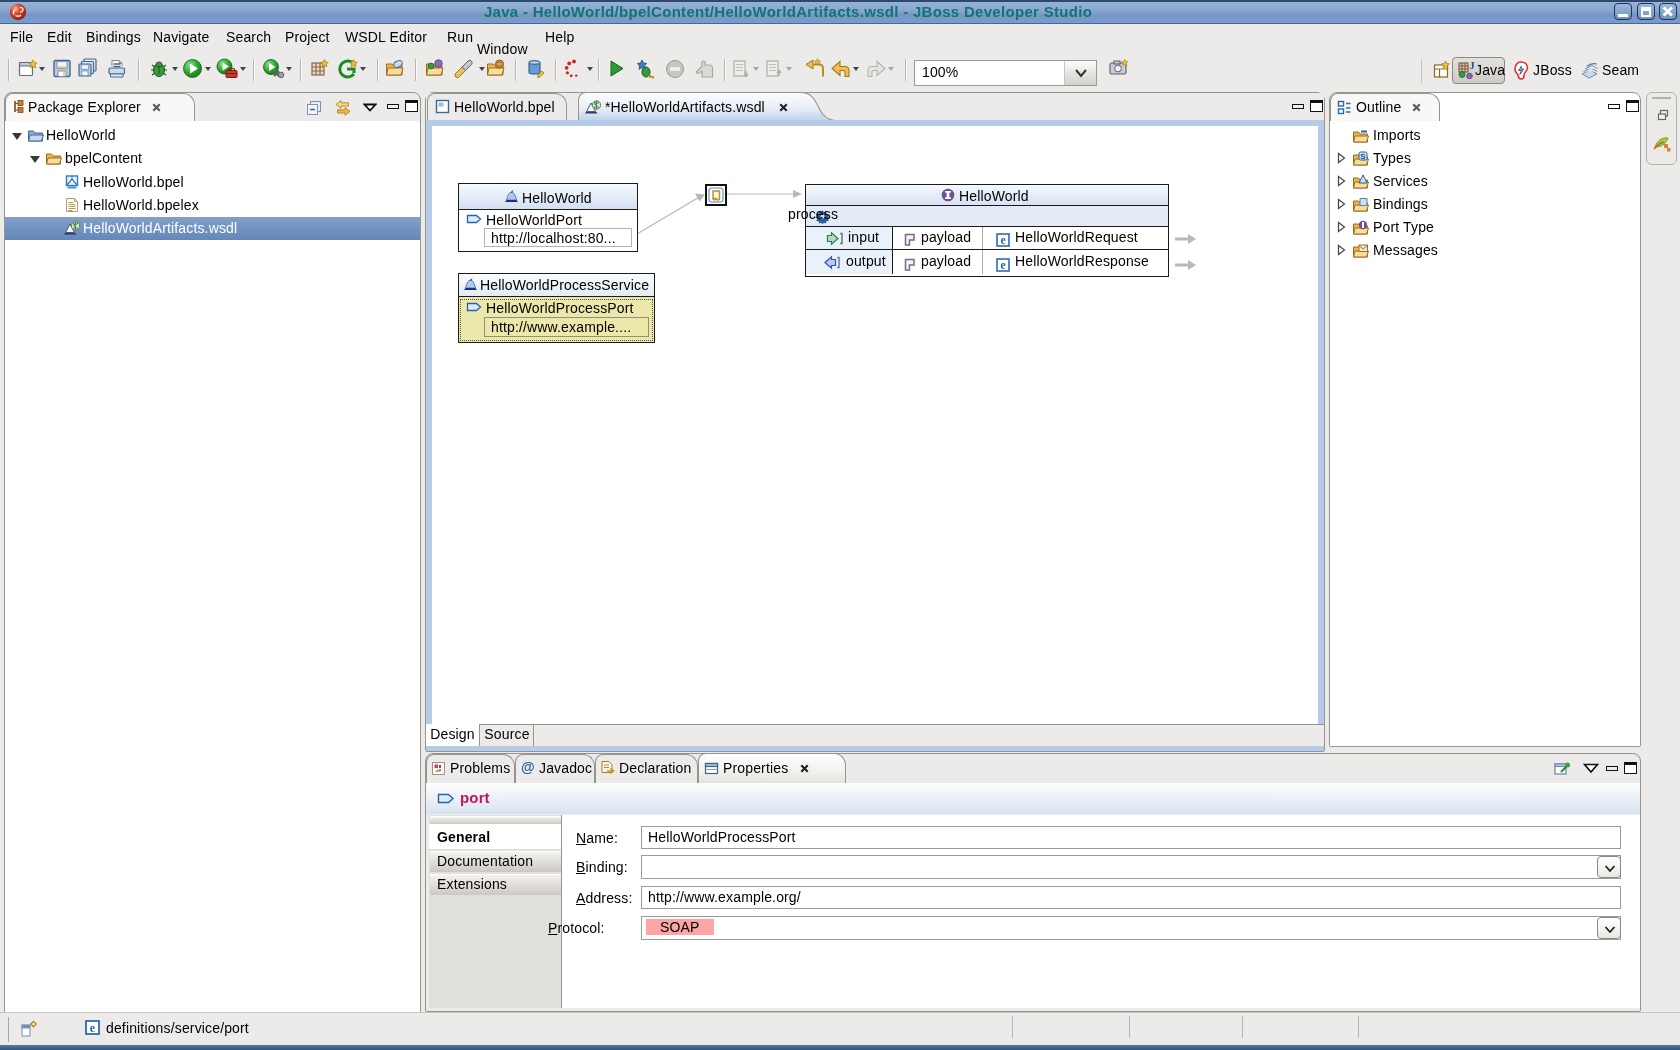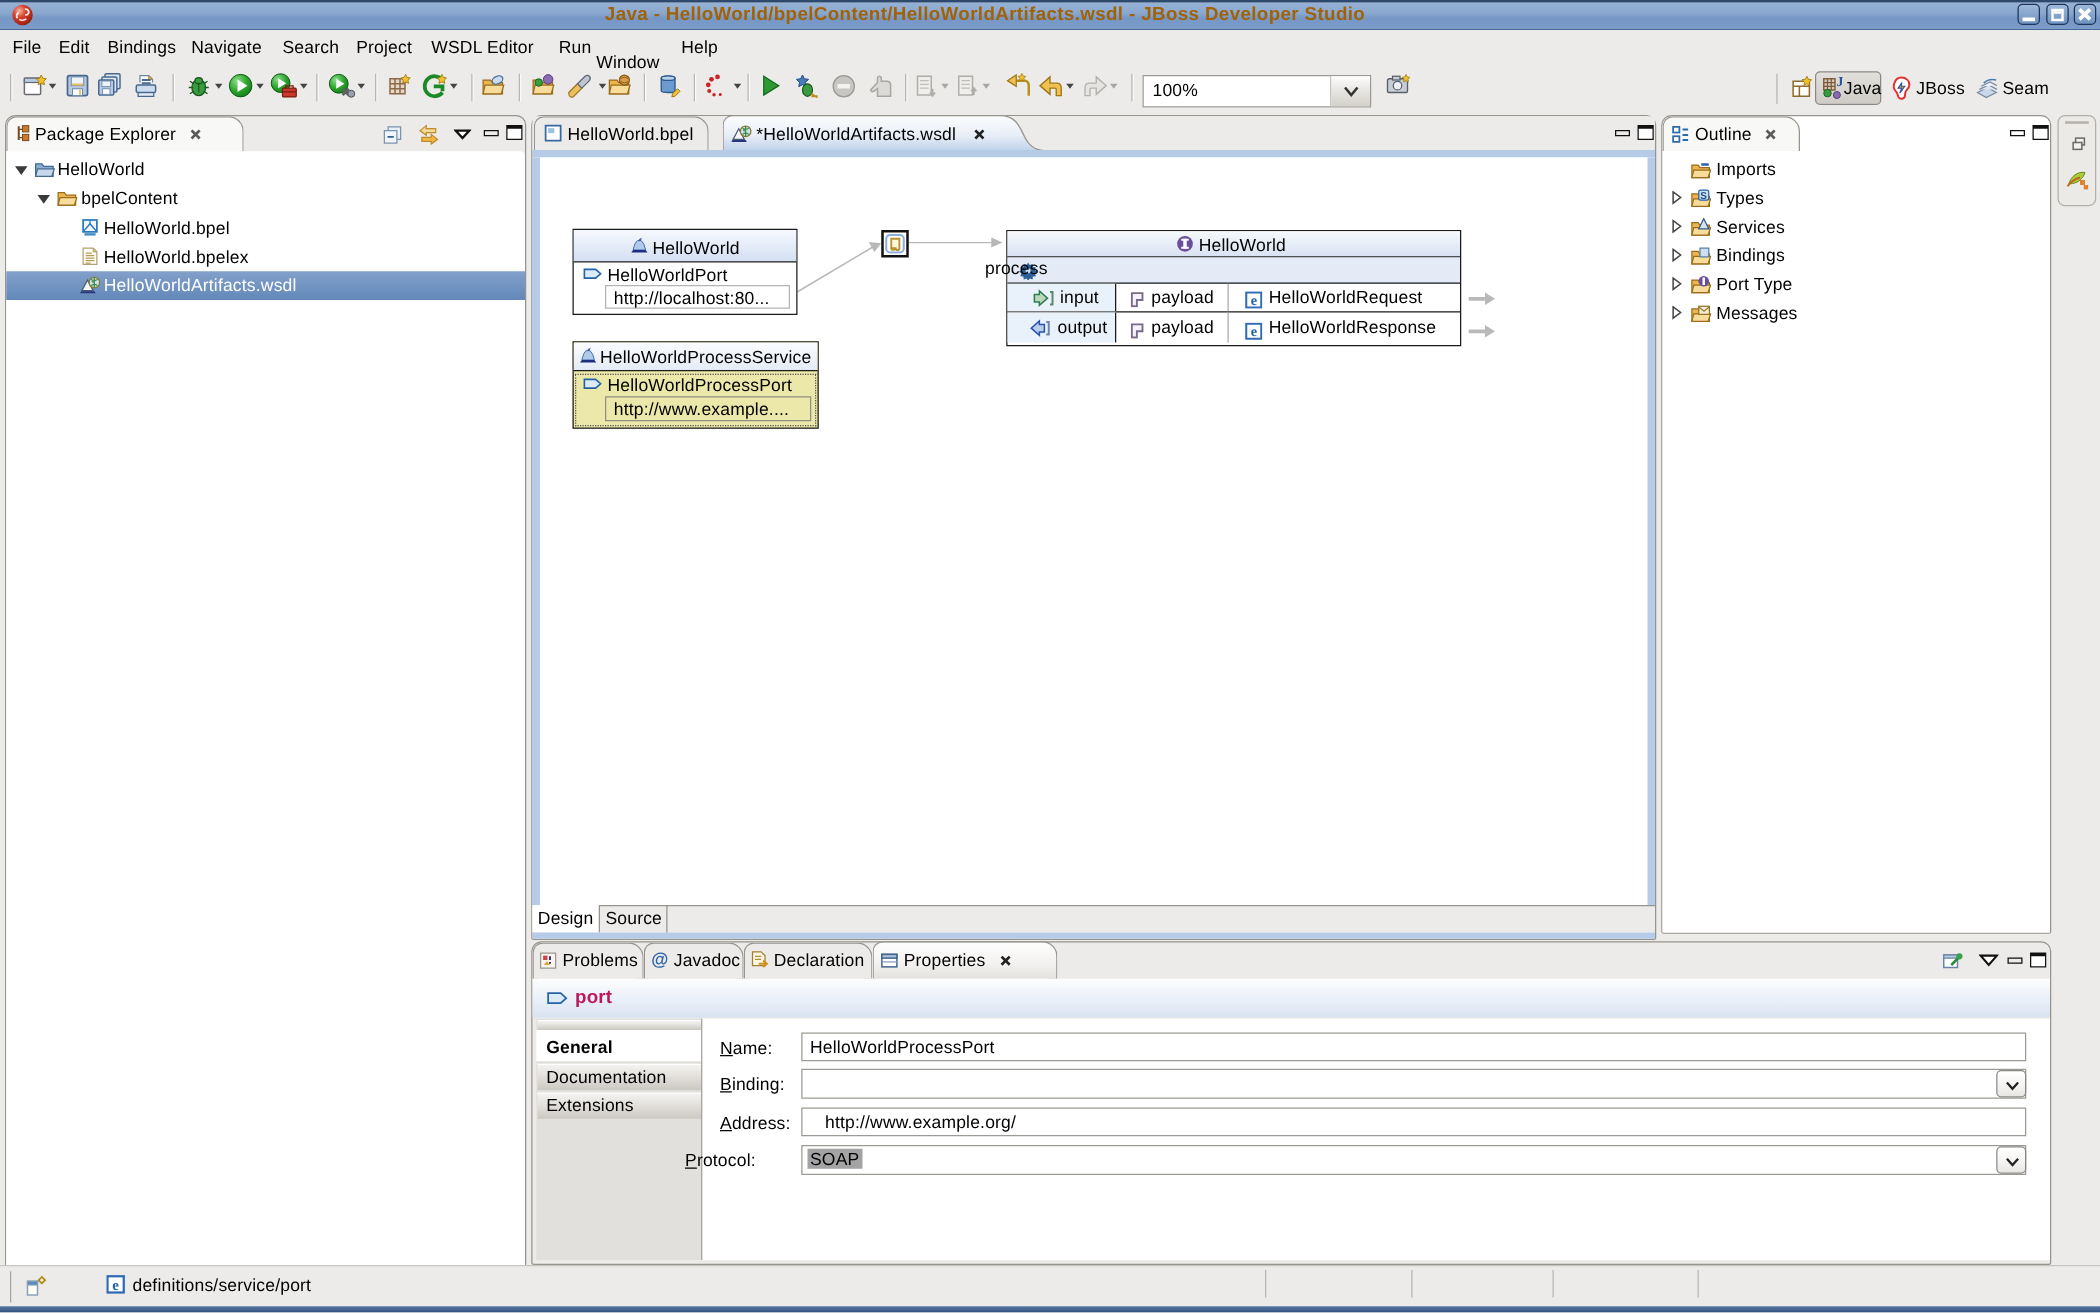--- a/index.html
+++ b/index.html
@@ -3,21 +3,21 @@
 <meta charset="utf-8">
 <style>
 * { margin:0; padding:0; box-sizing:border-box; }
 html,body { width:1680px; height:1050px; overflow:hidden; }
 body { font-family:"Liberation Sans", sans-serif; font-size:14px; letter-spacing:0.15px; color:#000; background:#edebe9; position:relative; }
 .abs { position:absolute; }
 
 #titlebar { left:0; top:0; width:1680px; height:24px;
   background:linear-gradient(#96b1d4 0%, #8aa8cf 40%, #7697c6 60%, #7b9cc9 100%);
   border-top:2px solid #2d4a6e; border-bottom:1px solid #44689a; }
-#title-text { width:1576px; top:3px; text-align:center; font-weight:bold; font-size:15px; color:#a16207; letter-spacing:0.3px; }
+#title-text { width:1576px; top:3px; text-align:center; font-weight:bold; font-size:15px; color:#0f766e; letter-spacing:0.3px; }
 .winbtn { top:3px; width:18px; height:17px; border:1px solid #1e3557; border-radius:4px;
   background:linear-gradient(#9db8d9, #6e93c0); }
 
 #menubar { left:0; top:27px; width:1680px; height:21px; }
 .menuitem { top:3px; font-size:14px; }
 
 #toolbar { left:0; top:48px; width:1680px; height:44px; }
 #toolbar-icons { position:absolute; left:0; top:48px; width:1680px; height:44px; }
 #perspectives { position:absolute; left:0; top:0; }
 .tsep { top:11px; width:2px; height:22px; border-left:1px solid #b9b6b1; border-right:1px solid #fbfaf9; }
@@ -672,24 +672,24 @@
   <div class="abs u" style="left:576px;top:830px">Name:</div>
   <div class="field" style="left:641px;top:826px;width:980px;height:23px;line-height:21px;padding-left:6px">HelloWorldProcessPort</div>
   <div class="abs u" style="left:576px;top:859px">Binding:</div>
   <div class="field" style="left:641px;top:855px;width:980px;height:24px"></div>
   <div class="combo-btn" style="left:1597px;top:856px;width:24px;height:22px">
       <svg width="24" height="22">
         <path d="M7.5 9 L12 14 L16.5 9" stroke="#222" stroke-width="1.8" fill="none"></path>
       </svg>
     </div>
   <div class="abs u" style="left:576px;top:890px">Address:</div>
-  <div class="field" style="left:641px;top:886px;width:980px;height:23px;line-height:21px;padding-left:18px">http://www.example.org/</div>
+  <div class="field" style="left:641px;top:886px;width:980px;height:23px;line-height:21px;padding-left:6px">http://www.example.org/</div>
   <div class="abs u" style="left:548px;top:920px">Protocol:</div>
   <div class="field" style="left:641px;top:916px;width:980px;height:24px"></div>
-  <div class="abs" style="left:646px;top:919px;background:#a3a3a3;padding:0 2px">SOAP</div>
+  <div class="abs" style="left:646px;top:919px;background:#fca5a5;padding:0 14px">SOAP</div>
   <div class="combo-btn" style="left:1597px;top:917px;width:24px;height:22px">
       <svg width="24" height="22">
         <path d="M7.5 9 L12 14 L16.5 9" stroke="#222" stroke-width="1.8" fill="none"></path>
       </svg>
     </div>
 </div>
 
 <div id="statusbar">
   <div class="abs" style="left:0;top:1012px;width:1680px;height:34px;background:#edebe9;border-top:1px solid #c8c6c2"></div>
   <div class="abs" style="left:8px;top:1017px;width:1px;height:25px;background:#a8a6a2"></div>

